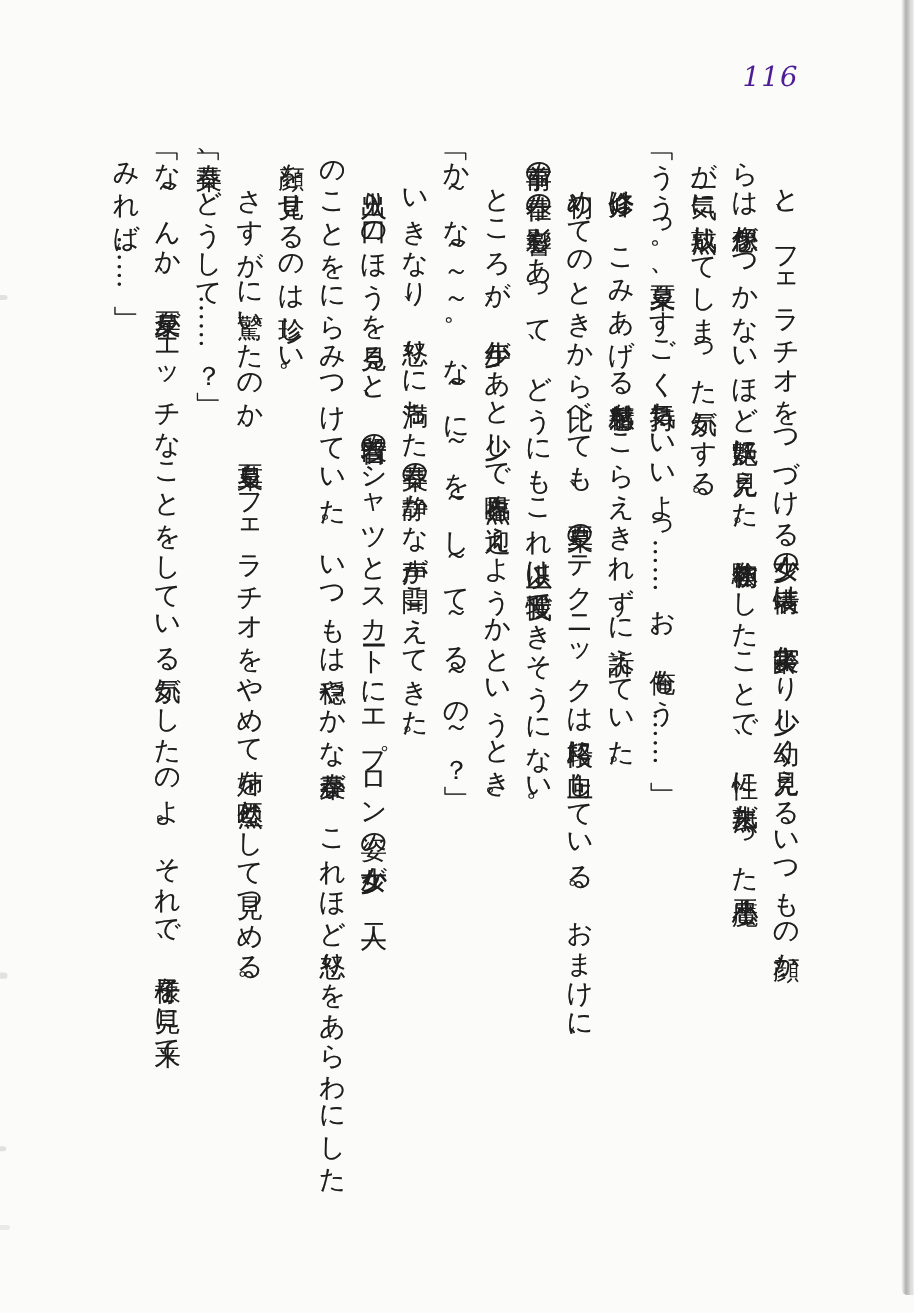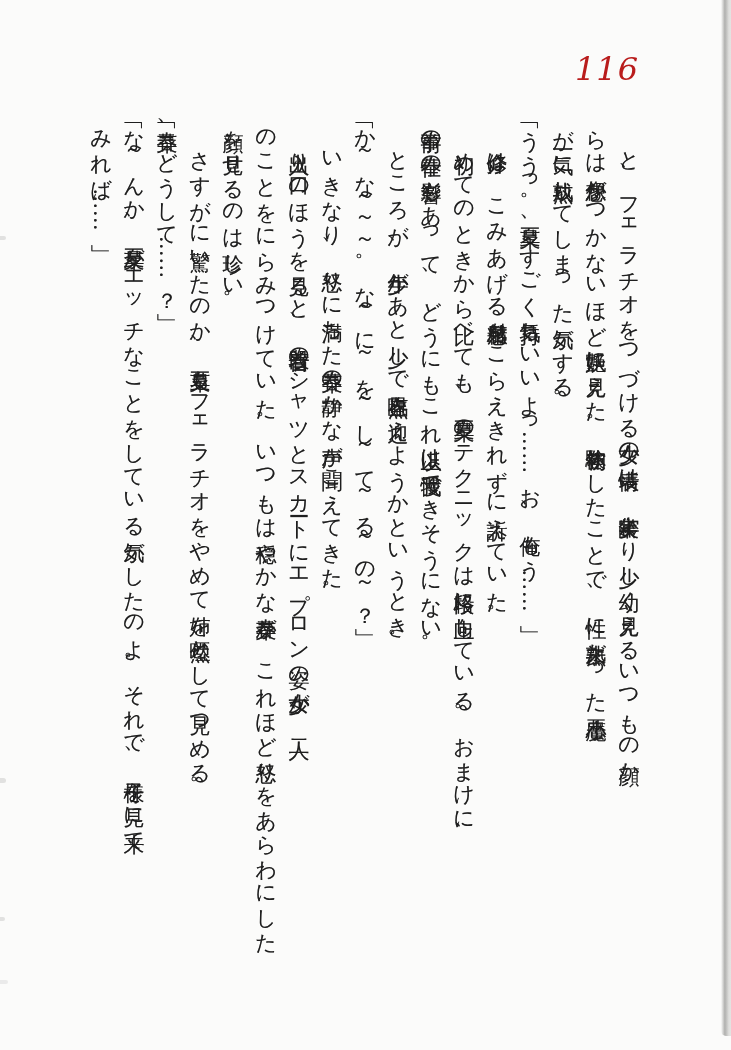--- a/index.html
+++ b/index.html
@@ -13,22 +13,22 @@
   .page {
     position: absolute;
     inset: 0;
   }
   .page-number {
     position: absolute;
     top: 50px;
     right: 92px;
     font-family: "DejaVu Serif", "Liberation Serif", serif;
     font-style: italic;
-    font-size: 32px;
-    color: #b91c1c;
+    font-size: 22px;
+    color: #4c1d95;
     letter-spacing: 1px;
   }
   .text-block {
     position: absolute;
     top: 115px;
     right: 86px;
     height: 824px;
     writing-mode: vertical-rl;
     text-orientation: mixed;
     font-family: "DejaVu Serif", "Liberation Serif", serif;

